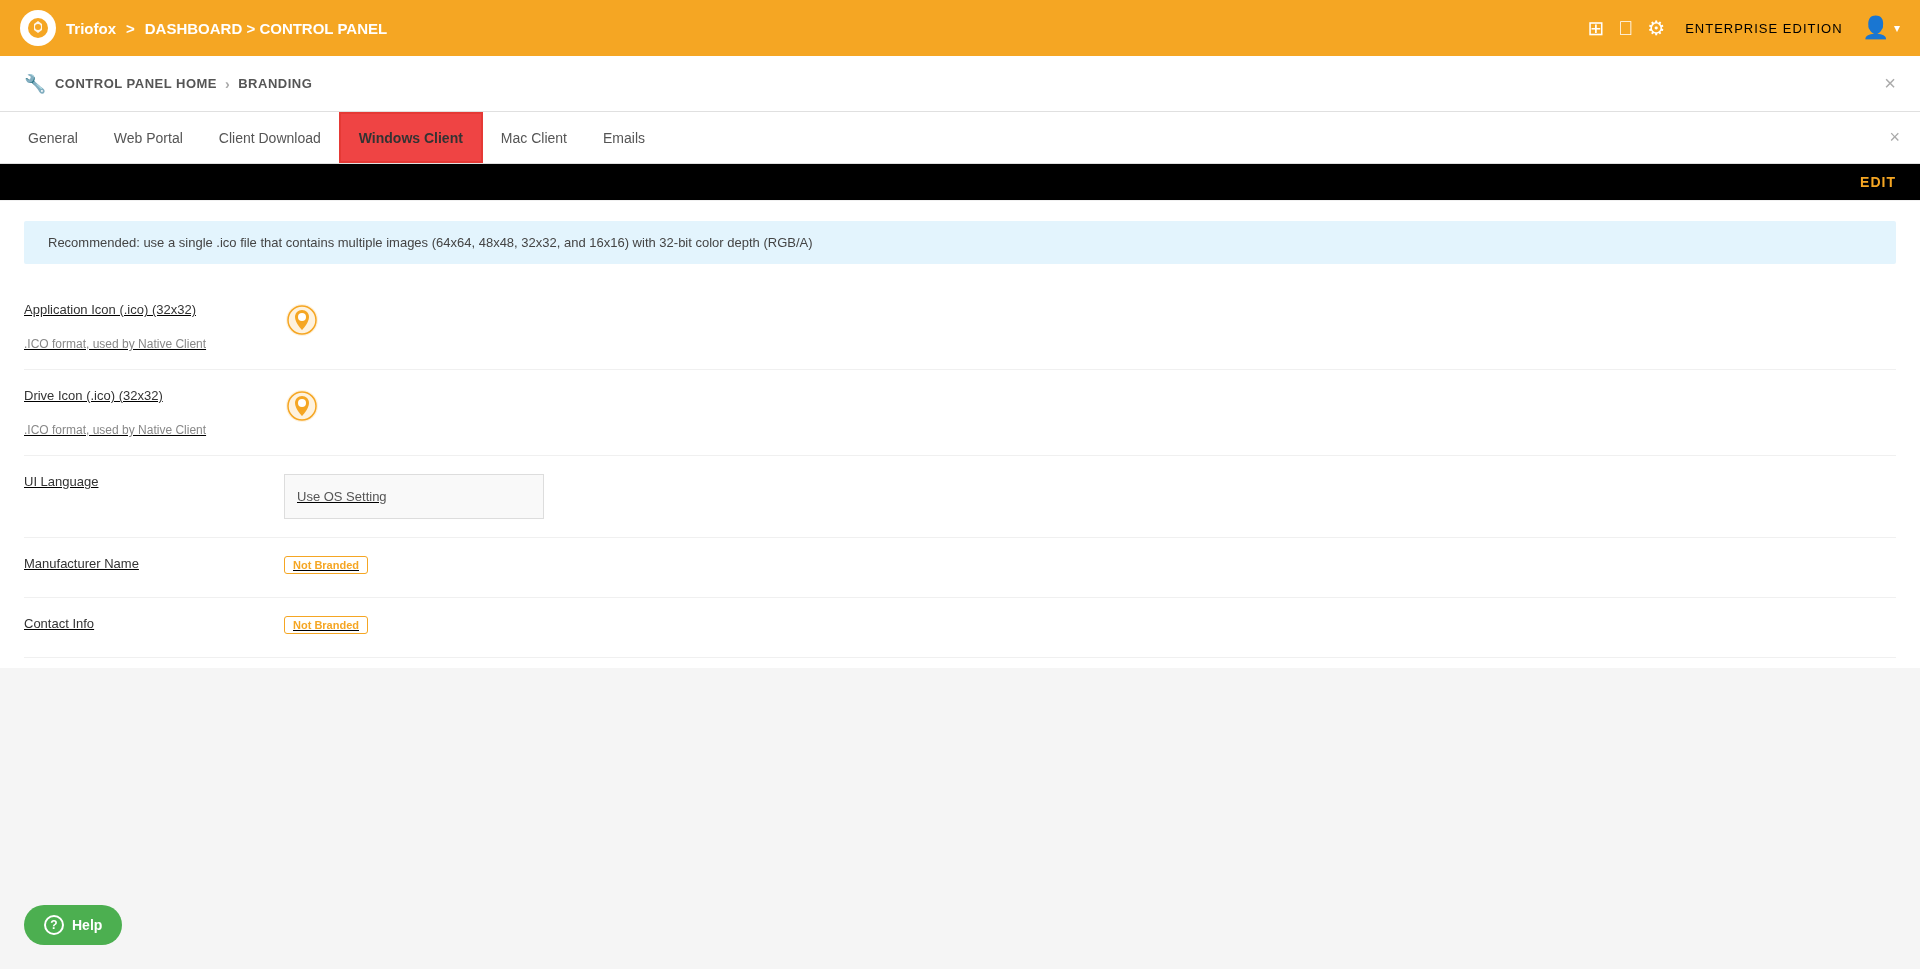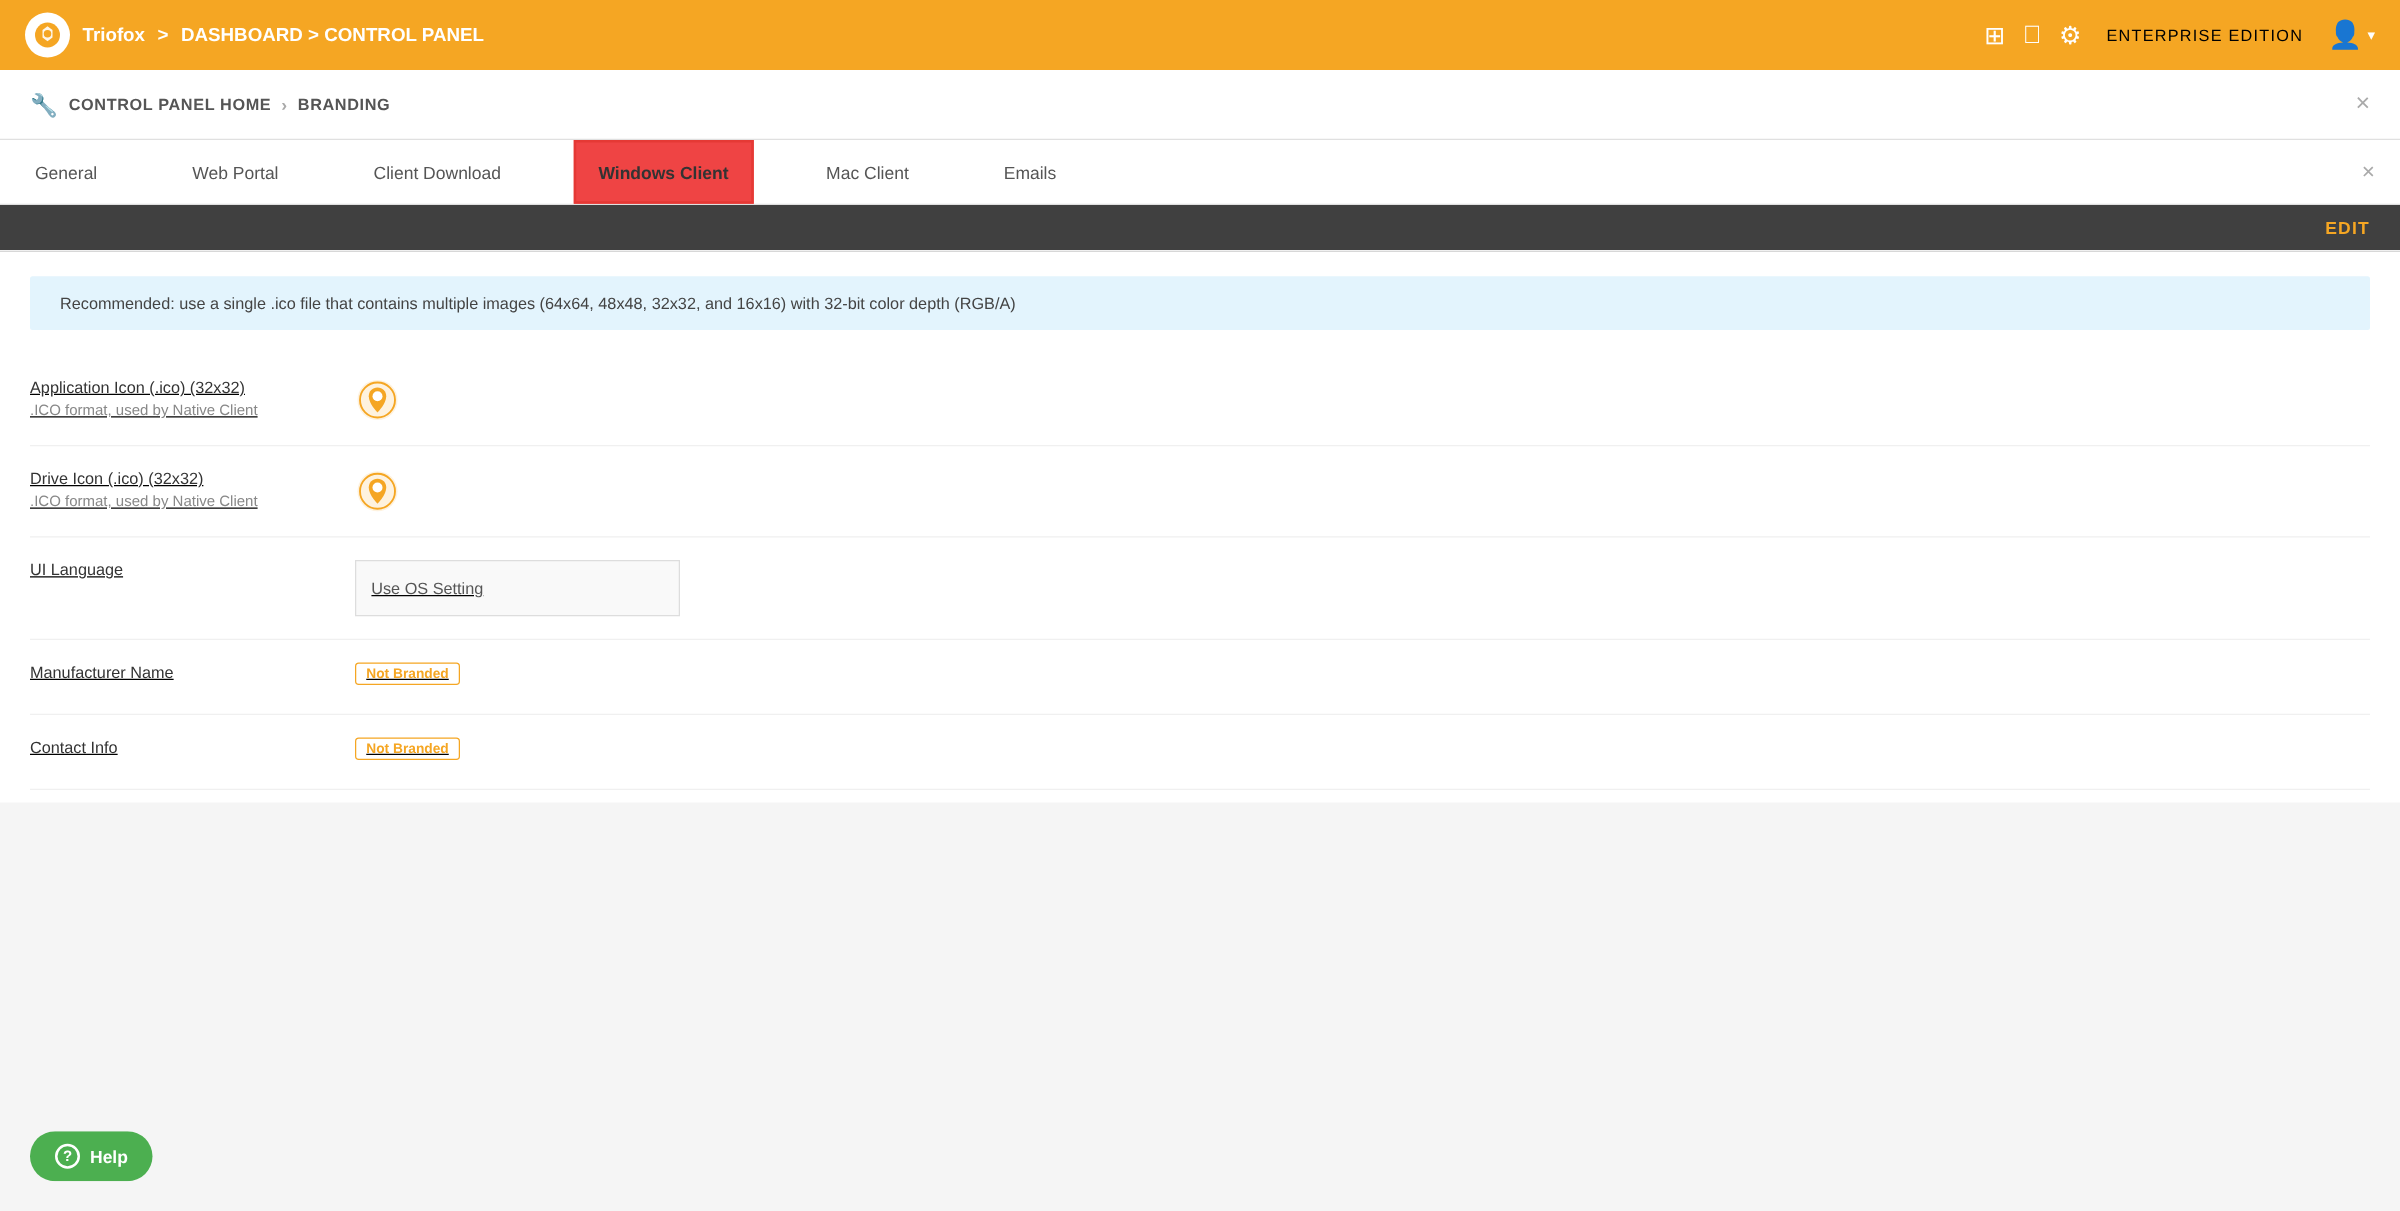--- a/index.html
+++ b/index.html
@@ -95,21 +95,20 @@
       display: flex;
       align-items: center;
       padding: 0 10px;
       height: 52px;
       justify-content: space-between;
     }
     .tabs-list {
       display: flex;
       align-items: flex-end;
       height: 100%;
-      gap: 40px;
     }
     .tab-item {
       padding: 0 18px;
       height: 100%;
       display: flex;
       align-items: center;
       font-size: 14px;
       color: #555;
       cursor: pointer;
       border: none;
@@ -126,21 +125,21 @@
       font-size: 18px;
       color: #aaa;
       cursor: pointer;
       background: none;
       border: none;
       padding: 0 10px;
     }
 
     
     .edit-bar {
-      background: #404040;
+      background: #000000;
       padding: 10px 24px;
       display: flex;
       justify-content: flex-end;
       border-bottom: 1px solid #f0f0f0;
     }
     .edit-btn {
       color: #F5A623;
       font-size: 14px;
       font-weight: bold;
       cursor: pointer;
@@ -173,21 +172,21 @@
     }
     .form-label {
       width: 260px;
       flex-shrink: 0;
       font-size: 13px;
       color: #333;
     }
     .form-label-sub {
       font-size: 12px;
       color: #888;
-      margin-top: 4px;
+      margin-top: 20px;
     }
     .form-value {
       flex: 1;
       display: flex;
       align-items: center;
     }
     .language-select {
       border: 1px solid #ddd;
       background: #f9f9f9;
       padding: 14px 12px;

